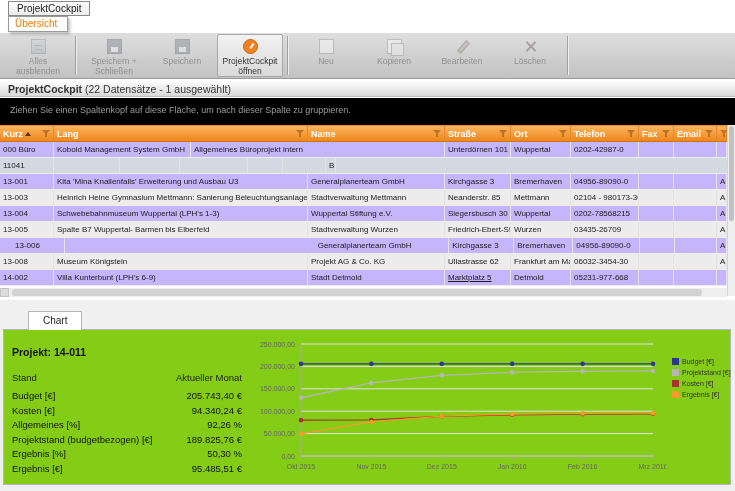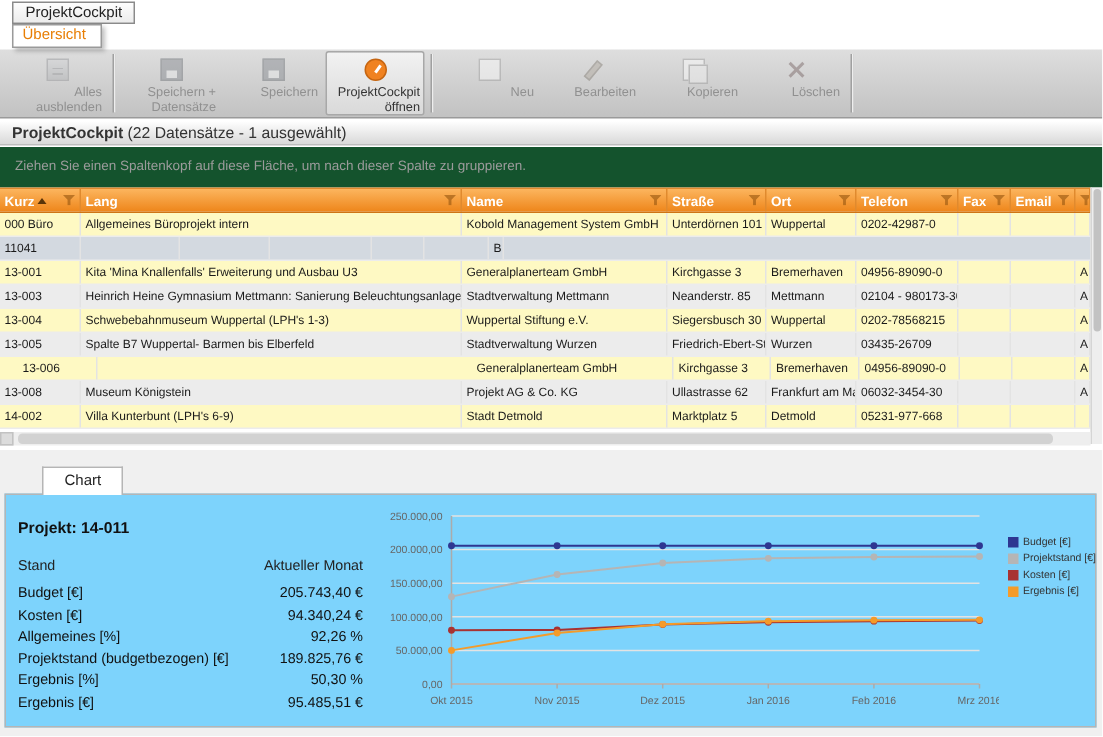--- a/index.html
+++ b/index.html
@@ -12,21 +12,21 @@
   .menu-dropdown{position:absolute;top:16px;left:8px;min-width:54px;background:#fff;
     border:1px solid #9a9a9a;box-shadow:2px 2px 3px rgba(0,0,0,.25);z-index:5;}
   .menu-item{padding:1px 10px 2px 6px;font-size:10px;color:#e87e04;white-space:nowrap;}
 
   
   .toolbar{position:absolute;top:33px;left:0;width:735px;height:46px;
     background:linear-gradient(#dedede,#c2c2c2);border-bottom:1px solid #9a9a9a;
     display:flex;align-items:stretch;padding-left:4px;box-sizing:border-box;}
   .tb-btn{width:64px;margin:1px 1px;padding-top:1px;text-align:center;border:1px solid transparent;border-radius:2px;}
   .tb-btn.enabled{background:linear-gradient(#f2f2f2,#d9d9d9);border-color:#a8a8a8;}
-  .tb-label{font-size:8.5px;line-height:10px;color:#333;padding:0 2px;text-align:right;}
+  .tb-label{font-size:8.5px;line-height:10px;color:#333;padding:0 2px;}
   .tb-btn.disabled .tb-label{color:#909090;}
   .tb-sep{width:1px;background:#a0a0a0;margin:3px 3px;border-right:1px solid #eee;}
   .tb-icon{width:15px;height:15px;margin:3px auto 2px;position:relative;}
   .disabled .tb-icon{opacity:.45;filter:grayscale(.8);}
   .i-hide{background:linear-gradient(#ccd4df,#a9b3c3);border:1px solid #8a93a3;box-sizing:border-box;}
   .i-hide::after{content:"";position:absolute;inset:3px;
     background:repeating-linear-gradient(0deg,#8a93a3 0 1px,transparent 1px 4px);}
   .i-saveclose,.i-save{background:#7388ab;border:1px solid #5a6d8c;box-sizing:border-box;}
   .i-saveclose::after,.i-save::after{content:"";position:absolute;left:3px;bottom:1px;width:7px;height:5px;background:#e8ecf2;}
   .i-open{background:#f08220;border-radius:50%;border:1px solid #c56511;box-sizing:border-box;}
@@ -37,50 +37,50 @@
   .i-copy{background:#fff;border:1px solid #9a9a9a;box-sizing:border-box;}
   .i-copy::after{content:"";position:absolute;left:3px;top:3px;width:11px;height:11px;background:#f2f2f2;border:1px solid #9a9a9a;}
   .i-del::before,.i-del::after{content:"";position:absolute;left:7px;top:1px;width:2px;height:13px;background:#b05050;}
   .i-del::before{transform:rotate(45deg);} .i-del::after{transform:rotate(-45deg);}
 
   
   .sec-header{position:absolute;top:81px;left:0;width:735px;height:16px;
     background:linear-gradient(#fefefe,#d9d9d9);border-bottom:1px solid #bdbdbd;
     font-size:10.5px;color:#333;line-height:16px;padding-left:8px;box-sizing:border-box;}
   .sec-header b{font-weight:bold;}
-  .group-hint{position:absolute;top:98px;left:0;width:735px;height:27px;background:#14532d;
+  .group-hint{position:absolute;top:98px;left:0;width:735px;height:27px;background:#000000;
     font-size:9px;color:#9b9b9b;padding:7px 0 0 10px;box-sizing:border-box;}
 
   
   .grid{position:absolute;top:125px;left:0;width:727px;}
   .g-header{display:flex;height:15px;background:linear-gradient(#fcb55e,#ee861b);border-top:1px solid #e08a2e;border-bottom:1px solid #cf7413;}
   .g-hcell{box-sizing:border-box;border-right:1px solid #e08a2e;color:#fff;font-size:9px;font-weight:bold;
     line-height:14px;padding:0 3px;display:flex;align-items:center;overflow:hidden;white-space:nowrap;}
   .g-hcell .lbl{flex:0 0 auto;}
   .g-hcell .spacer{flex:1;}
   .sort-asc{width:0;height:0;border-left:3px solid transparent;border-right:3px solid transparent;border-bottom:4px solid #5a3408;margin:0 2px;}
   .funnel{width:8px;height:7px;background:#9c5a12;opacity:.65;flex:0 0 auto;
     clip-path:polygon(0 0,100% 0,62% 45%,62% 100%,38% 100%,38% 45%);}
-  .g-row{display:flex;height:16px;background:#fef9c3;border-bottom:1px solid #ececec;box-sizing:border-box;}
+  .g-row{display:flex;height:16px;background:#c4b5fd;border-bottom:1px solid #ececec;box-sizing:border-box;}
   .g-row.alt{background:#ececec;}
   .g-row.sel{background:#d3d9e0;}
   .g-cell{box-sizing:border-box;border-right:1px solid #e3e3e3;font-size:8px;color:#1a1a1a;
     line-height:15px;padding:0 3px;overflow:hidden;white-space:nowrap;}
 
   .vscroll{position:absolute;top:125px;right:0;width:8px;height:171px;background:#eeeeee;border-left:1px solid #d5d5d5;box-sizing:border-box;}
   .vthumb{position:absolute;top:1px;left:1px;width:5px;height:95px;background:#c2c2c2;border-radius:3px;}
   .hscroll{position:absolute;top:288px;left:0;width:727px;height:9px;background:#eeeeee;}
   .hbox{position:absolute;left:0;top:0;width:9px;height:9px;background:#dcdcdc;border:1px solid #c2c2c2;box-sizing:border-box;}
   .hthumb{position:absolute;left:12px;top:1px;width:690px;height:7px;background:#d2d2d2;border-radius:3px;}
 
   
   .bottom{position:absolute;top:300px;left:0;width:735px;height:191px;background:#f0f0f0;}
   .tab{position:absolute;top:11px;left:28px;height:18px;padding:0 14px;background:#fff;
     border:1px solid #b5b5b5;border-bottom:none;font-size:10px;line-height:18px;color:#222;z-index:2;}
-  .panel{position:absolute;top:29px;left:3px;width:728px;height:156px;background:#7dd3fc;border:1px solid #b5b5b5;box-sizing:border-box;}
+  .panel{position:absolute;top:29px;left:3px;width:728px;height:156px;background:#84cc16;border:1px solid #b5b5b5;box-sizing:border-box;}
 
   .stats{position:absolute;left:8px;top:0;width:230px;height:150px;}
   .stats .proj{position:absolute;top:16px;left:0;font-size:10.5px;font-weight:bold;color:#111;}
   .stats .colhead{position:absolute;top:42px;left:0;width:230px;font-size:9.5px;color:#222;}
   .stats .colhead .right{float:right;text-align:right;}
   .stat-row{position:absolute;left:0;width:230px;font-size:9.5px;color:#111;}
   .stat-row .val{float:right;}
 
   .chart-svg{position:absolute;left:222px;top:8px;}
   .chart-svg text.tick{font-size:7px;fill:#666;font-family:"Liberation Sans",sans-serif;}
@@ -102,42 +102,42 @@
   </div>
 
   <div class="toolbar" id="toolbar">
       <div class="tb-btn disabled">
         <div class="tb-icon i-hide"></div>
         <div class="tb-label">Alles ausblenden</div>
       </div>
       <div class="tb-sep"></div>
       <div class="tb-btn disabled">
         <div class="tb-icon i-saveclose"></div>
-        <div class="tb-label">Speichern + Datensätze</div>
+        <div class="tb-label">Speichern + Schließen</div>
       </div>
       <div class="tb-btn disabled">
         <div class="tb-icon i-save"></div>
         <div class="tb-label">Speichern</div>
       </div>
       <div class="tb-btn enabled">
         <div class="tb-icon i-open"></div>
         <div class="tb-label">ProjektCockpit öffnen</div>
       </div>
       <div class="tb-sep"></div>
       <div class="tb-btn disabled">
         <div class="tb-icon i-new"></div>
         <div class="tb-label">Neu</div>
       </div>
       <div class="tb-btn disabled">
+        <div class="tb-icon i-copy"></div>
+        <div class="tb-label">Kopieren</div>
+      </div>
+      <div class="tb-btn disabled">
         <div class="tb-icon i-edit"></div>
         <div class="tb-label">Bearbeiten</div>
-      </div>
-      <div class="tb-btn disabled">
-        <div class="tb-icon i-copy"></div>
-        <div class="tb-label">Kopieren</div>
       </div>
       <div class="tb-btn disabled">
         <div class="tb-icon i-del"></div>
         <div class="tb-label">Löschen</div>
       </div>
       <div class="tb-sep"></div>
     </div>
 
   <div class="sec-header">
     <b>ProjektCockpit</b>&nbsp;<span>(22 Datensätze - 1 ausgewählt)</span>
@@ -189,22 +189,22 @@
           <span class="funnel"></span>
         </div>
         <div class="g-hcell" style="width: 10px;">
           <span class="lbl"></span>
           <span class="spacer"></span>
           <span class="funnel"></span>
         </div>
       </div>
       <div class="g-row">
         <div class="g-cell" style="width: 54px;">000 Büro</div>
+        <div class="g-cell" style="width: 137px;">Kobold Management System GmbH</div>
         <div class="g-cell" style="width: 254px;">Allgemeines Büroprojekt intern</div>
-        <div class="g-cell" style="width: 137px;">Kobold Management System GmbH</div>
         <div class="g-cell" style="width: 66px;">Unterdörnen 101</div>
         <div class="g-cell" style="width: 60px;">Wuppertal</div>
         <div class="g-cell" style="width: 68px;">0202-42987-0</div>
         <div class="g-cell" style="width: 35px;"></div>
         <div class="g-cell" style="width: 43px;"></div>
         <div class="g-cell" style="width: 10px;"></div>
       </div>
       <div class="g-row sel">
         <div class="g-cell" style="width: 54px;">11041</div>
         <div class="g-cell" style="width: 66px;"></div>
@@ -277,21 +277,21 @@
         <div class="g-cell" style="width: 60px;">Frankfurt am Main</div>
         <div class="g-cell" style="width: 68px;">06032-3454-30</div>
         <div class="g-cell" style="width: 35px;"></div>
         <div class="g-cell" style="width: 43px;"></div>
         <div class="g-cell" style="width: 10px;">A</div>
       </div>
       <div class="g-row">
         <div class="g-cell" style="width: 54px;">14-002</div>
         <div class="g-cell" style="width: 254px;">Villa Kunterbunt (LPH's 6-9)</div>
         <div class="g-cell" style="width: 137px;">Stadt Detmold</div>
-        <div class="g-cell" style="width: 66px;">Marktplatz 5</div>
+        <div class="g-cell" style="width: 66px; text-decoration: underline;">Marktplatz 5</div>
         <div class="g-cell" style="width: 60px;">Detmold</div>
         <div class="g-cell" style="width: 68px;">05231-977-668</div>
         <div class="g-cell" style="width: 35px;"></div>
         <div class="g-cell" style="width: 43px;"></div>
         <div class="g-cell" style="width: 10px;"></div>
       </div>
     </div>
 
   <div class="vscroll">
     <div class="vthumb"></div>

